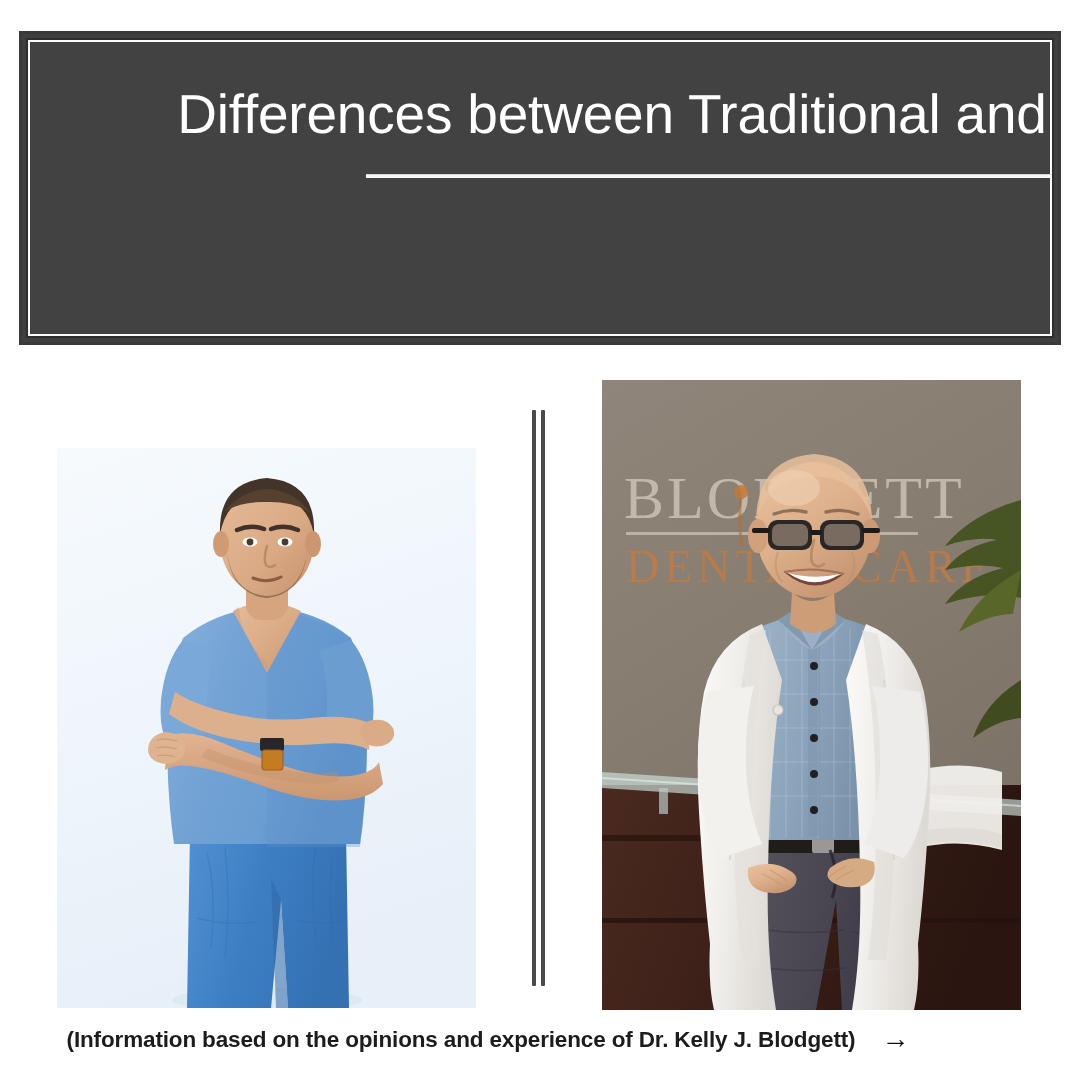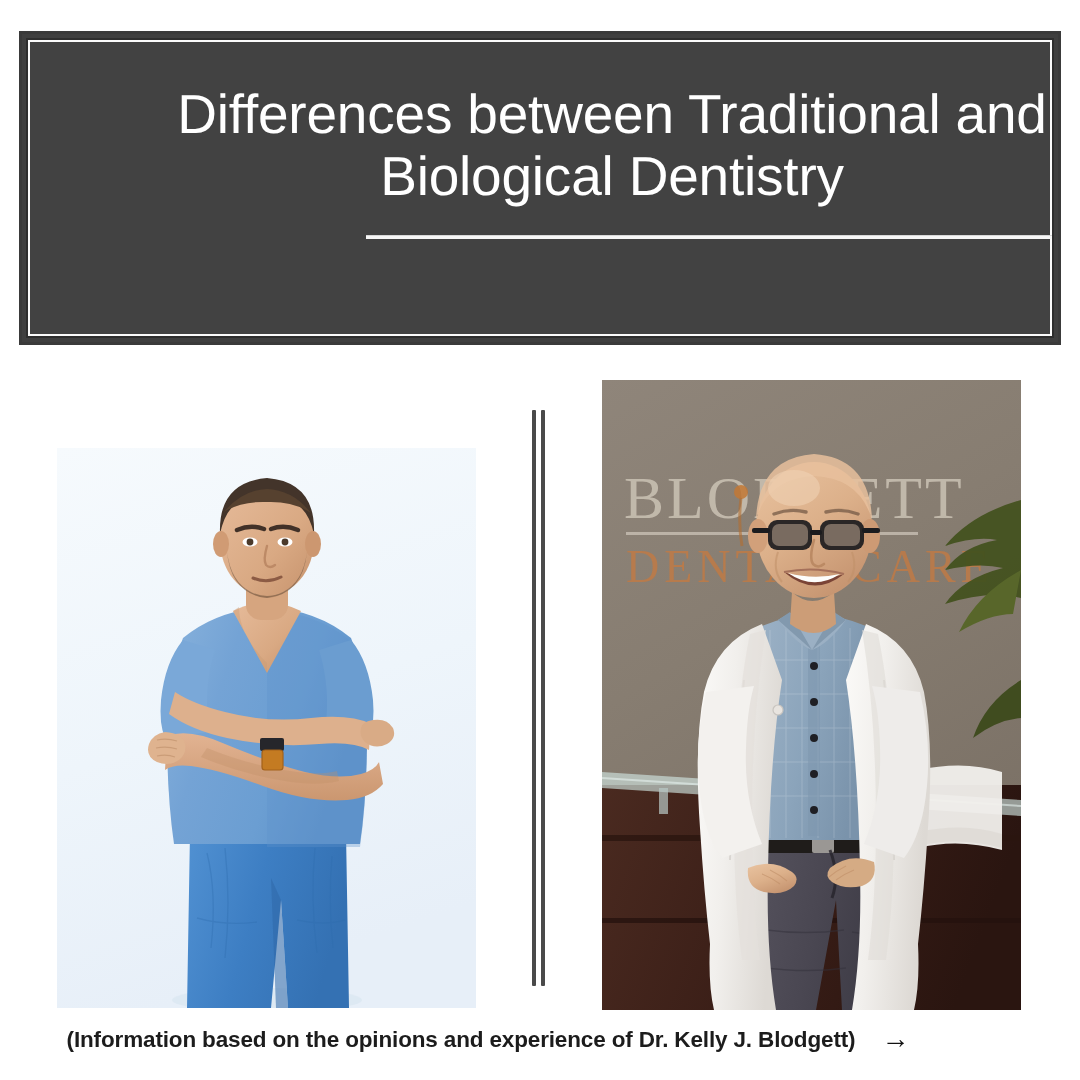--- a/index.html
+++ b/index.html
@@ -137,21 +137,20 @@
 </style>
 </head>
 <body>
 
 <div id="slide">
 
   <div class="title-banner">
     <div class="title-banner-inner">
       <div class="title-text">
         <div>Differences between Traditional and</div>
-        <div>Biological Dentistry</div>
       </div>
       <div class="title-rule"></div>
     </div>
   </div>
 
   <div class="center-divider">
     <span class="bar-a"></span>
     <span class="bar-b"></span>
   </div>
 

